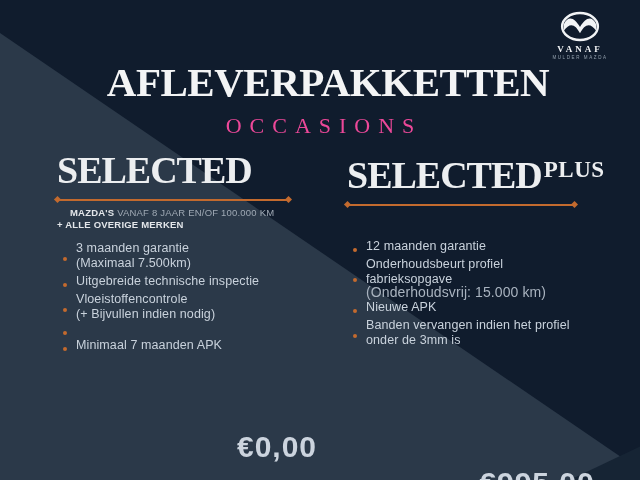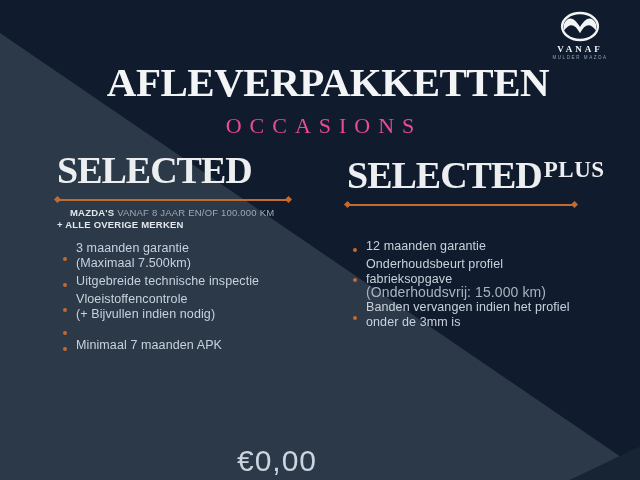--- a/index.html
+++ b/index.html
@@ -59,22 +59,22 @@
   .pkg-list li{display:flex;gap:9px;align-items:center;}
   .dot{
     flex:0 0 auto;width:4px;height:4px;border-radius:50%;background:#c36a2e;margin-top:6px;margin-left:6px;
   }
   .li-text{
     font-size:12.5px;line-height:15px;color:#c9d2dc;white-space:pre-line;letter-spacing:0.1px;
   }
   .li-note{display:block;font-size:14px;line-height:10px;color:#a9b3bf;letter-spacing:0.1px;}
   
   .price{
-    position:absolute;top:444px;width:170px;text-align:center;
-    font-size:30px;font-weight:400;color:#ccd4de;letter-spacing:1px;
+    position:absolute;top:430px;width:170px;text-align:center;
+    font-size:30px;font-weight:700;color:#ccd4de;letter-spacing:1px;
   }
   .price-left{left:192px;}
   .price-right{left:452px;margin-top:36px;}
 </style>
 </head>
 <body>
 
 <div class="canvas">
 
   <div class="wedge"></div>
@@ -142,20 +142,24 @@
           <span class="dot"></span>
           <span class="li-text">12 maanden garantie</span>
         </li>
       <li>
           <span class="dot"></span>
           <span class="li-text"><span>Onderhoudsbeurt profiel
 fabrieksopgave</span><span class="li-note">(Onderhoudsvrij: 15.000 km)</span></span>
         </li>
       <li>
           <span class="dot"></span>
+          <span class="li-text">Nieuwe APK</span>
+        </li>
+      <li>
+          <span class="dot"></span>
           <span class="li-text">Banden vervangen indien het profiel
 onder de 3mm is</span>
         </li>
     </ul>
   </div>
 
   <div class="price price-left">€0,00</div>
   <div class="price price-right">€995,00</div>
 
 </div>

